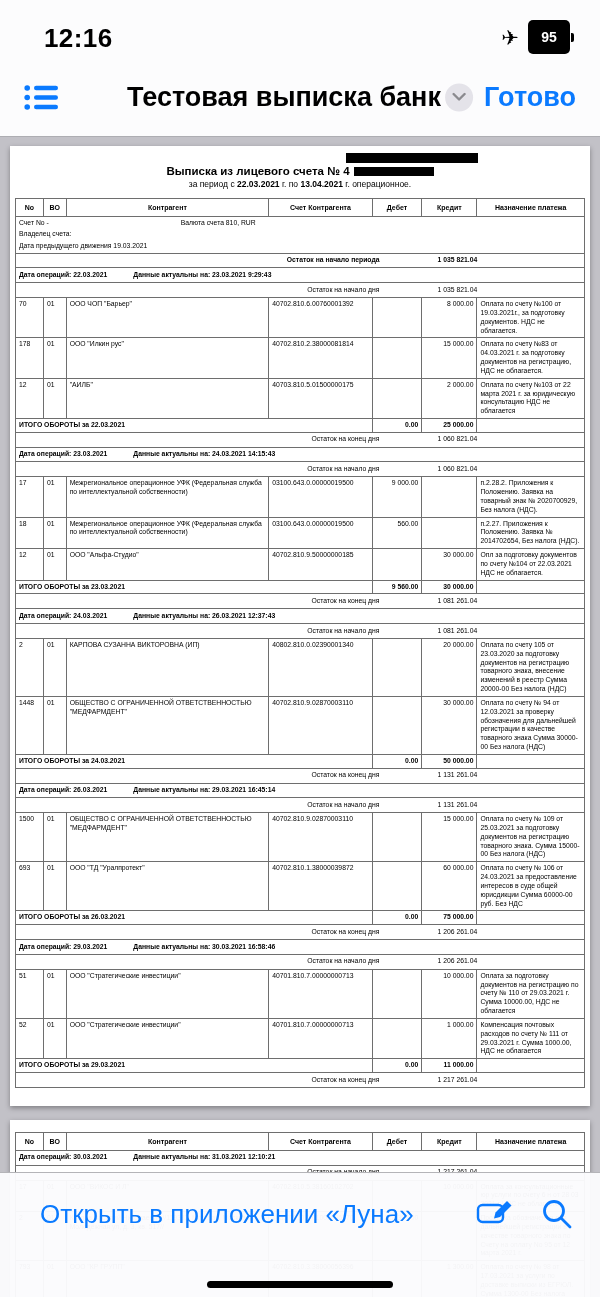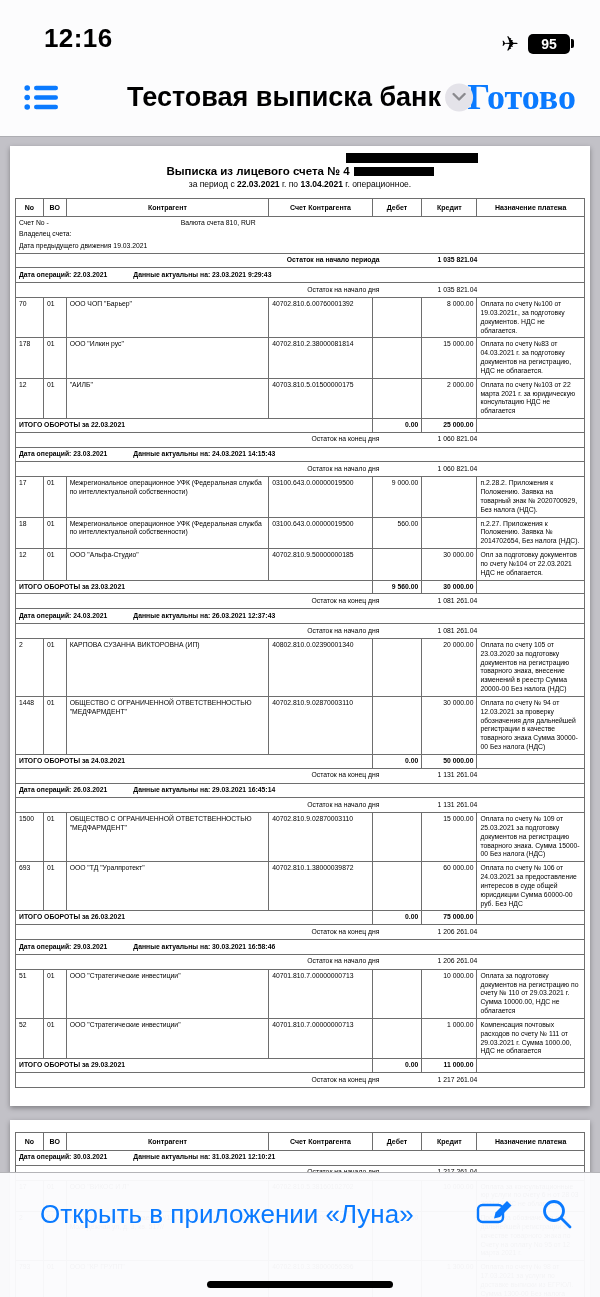--- a/index.html
+++ b/index.html
@@ -12,33 +12,33 @@
 
   
   .top-chrome { position:absolute; top:0; left:0; right:0; height:137px;
     background:#fcfcfd; border-bottom:1px solid #adadb2; z-index:10; }
   .status-bar { height:58px; display:flex; align-items:flex-end; justify-content:space-between;
     padding:4px 26px 4px 44px; }
   .time { font-size:26px; font-weight:700; letter-spacing:.4px; }
   .status-right { display:flex; align-items:center; gap:9px; }
   .plane { font-size:21px; line-height:1; }
   .battery { display:inline-flex; align-items:center; }
-  .battery-body { width:42px; height:20px; background:#000; border-radius:5px; color:#fff;
+  .battery-body { width:42px; height:34px; background:#000; border-radius:5px; color:#fff;
     font-size:14px; font-weight:700; display:flex; align-items:center; justify-content:center; }
   .battery-nub { width:3px; height:9px; background:#000; border-radius:0 2px 2px 0; margin-left:1px; }
 
   .nav-bar { position:relative; height:78px; display:flex; align-items:center;
     justify-content:space-between; padding:0 24px; }
   .nav-left { display:flex; align-items:center; }
   .title-group { position:absolute; left:50%; top:50%; transform:translate(-50%,-50%);
     display:flex; align-items:center; gap:4px; }
   .nav-title { font-size:27px; font-weight:600; white-space:nowrap; }
   .chev-circle { width:28px; height:28px; border-radius:50%; background:#e4e3e9;
     display:flex; align-items:center; justify-content:center; }
-  .done-btn { color:#0a7aff; font-size:36px; font-weight:600;font-family:Liberation Serif, serif; }
+  .done-btn { color:#0a7aff; font-size:27px; font-weight:600; }
 
   
   .viewer { position:absolute; top:137px; bottom:0; left:0; right:0;
     background:#c2c1c7; overflow:hidden; }
   .page { width:580px; margin:9px auto 14px; background:#fff;
     box-shadow:0 2px 5px rgba(0,0,0,.35); position:relative; }
   .page1 { padding:4px 5px 18px; min-height:820px; }
   .page2 { padding:12px 5px 18px; min-height:320px; }
 
   .redact { display:inline-block; background:#000; }

